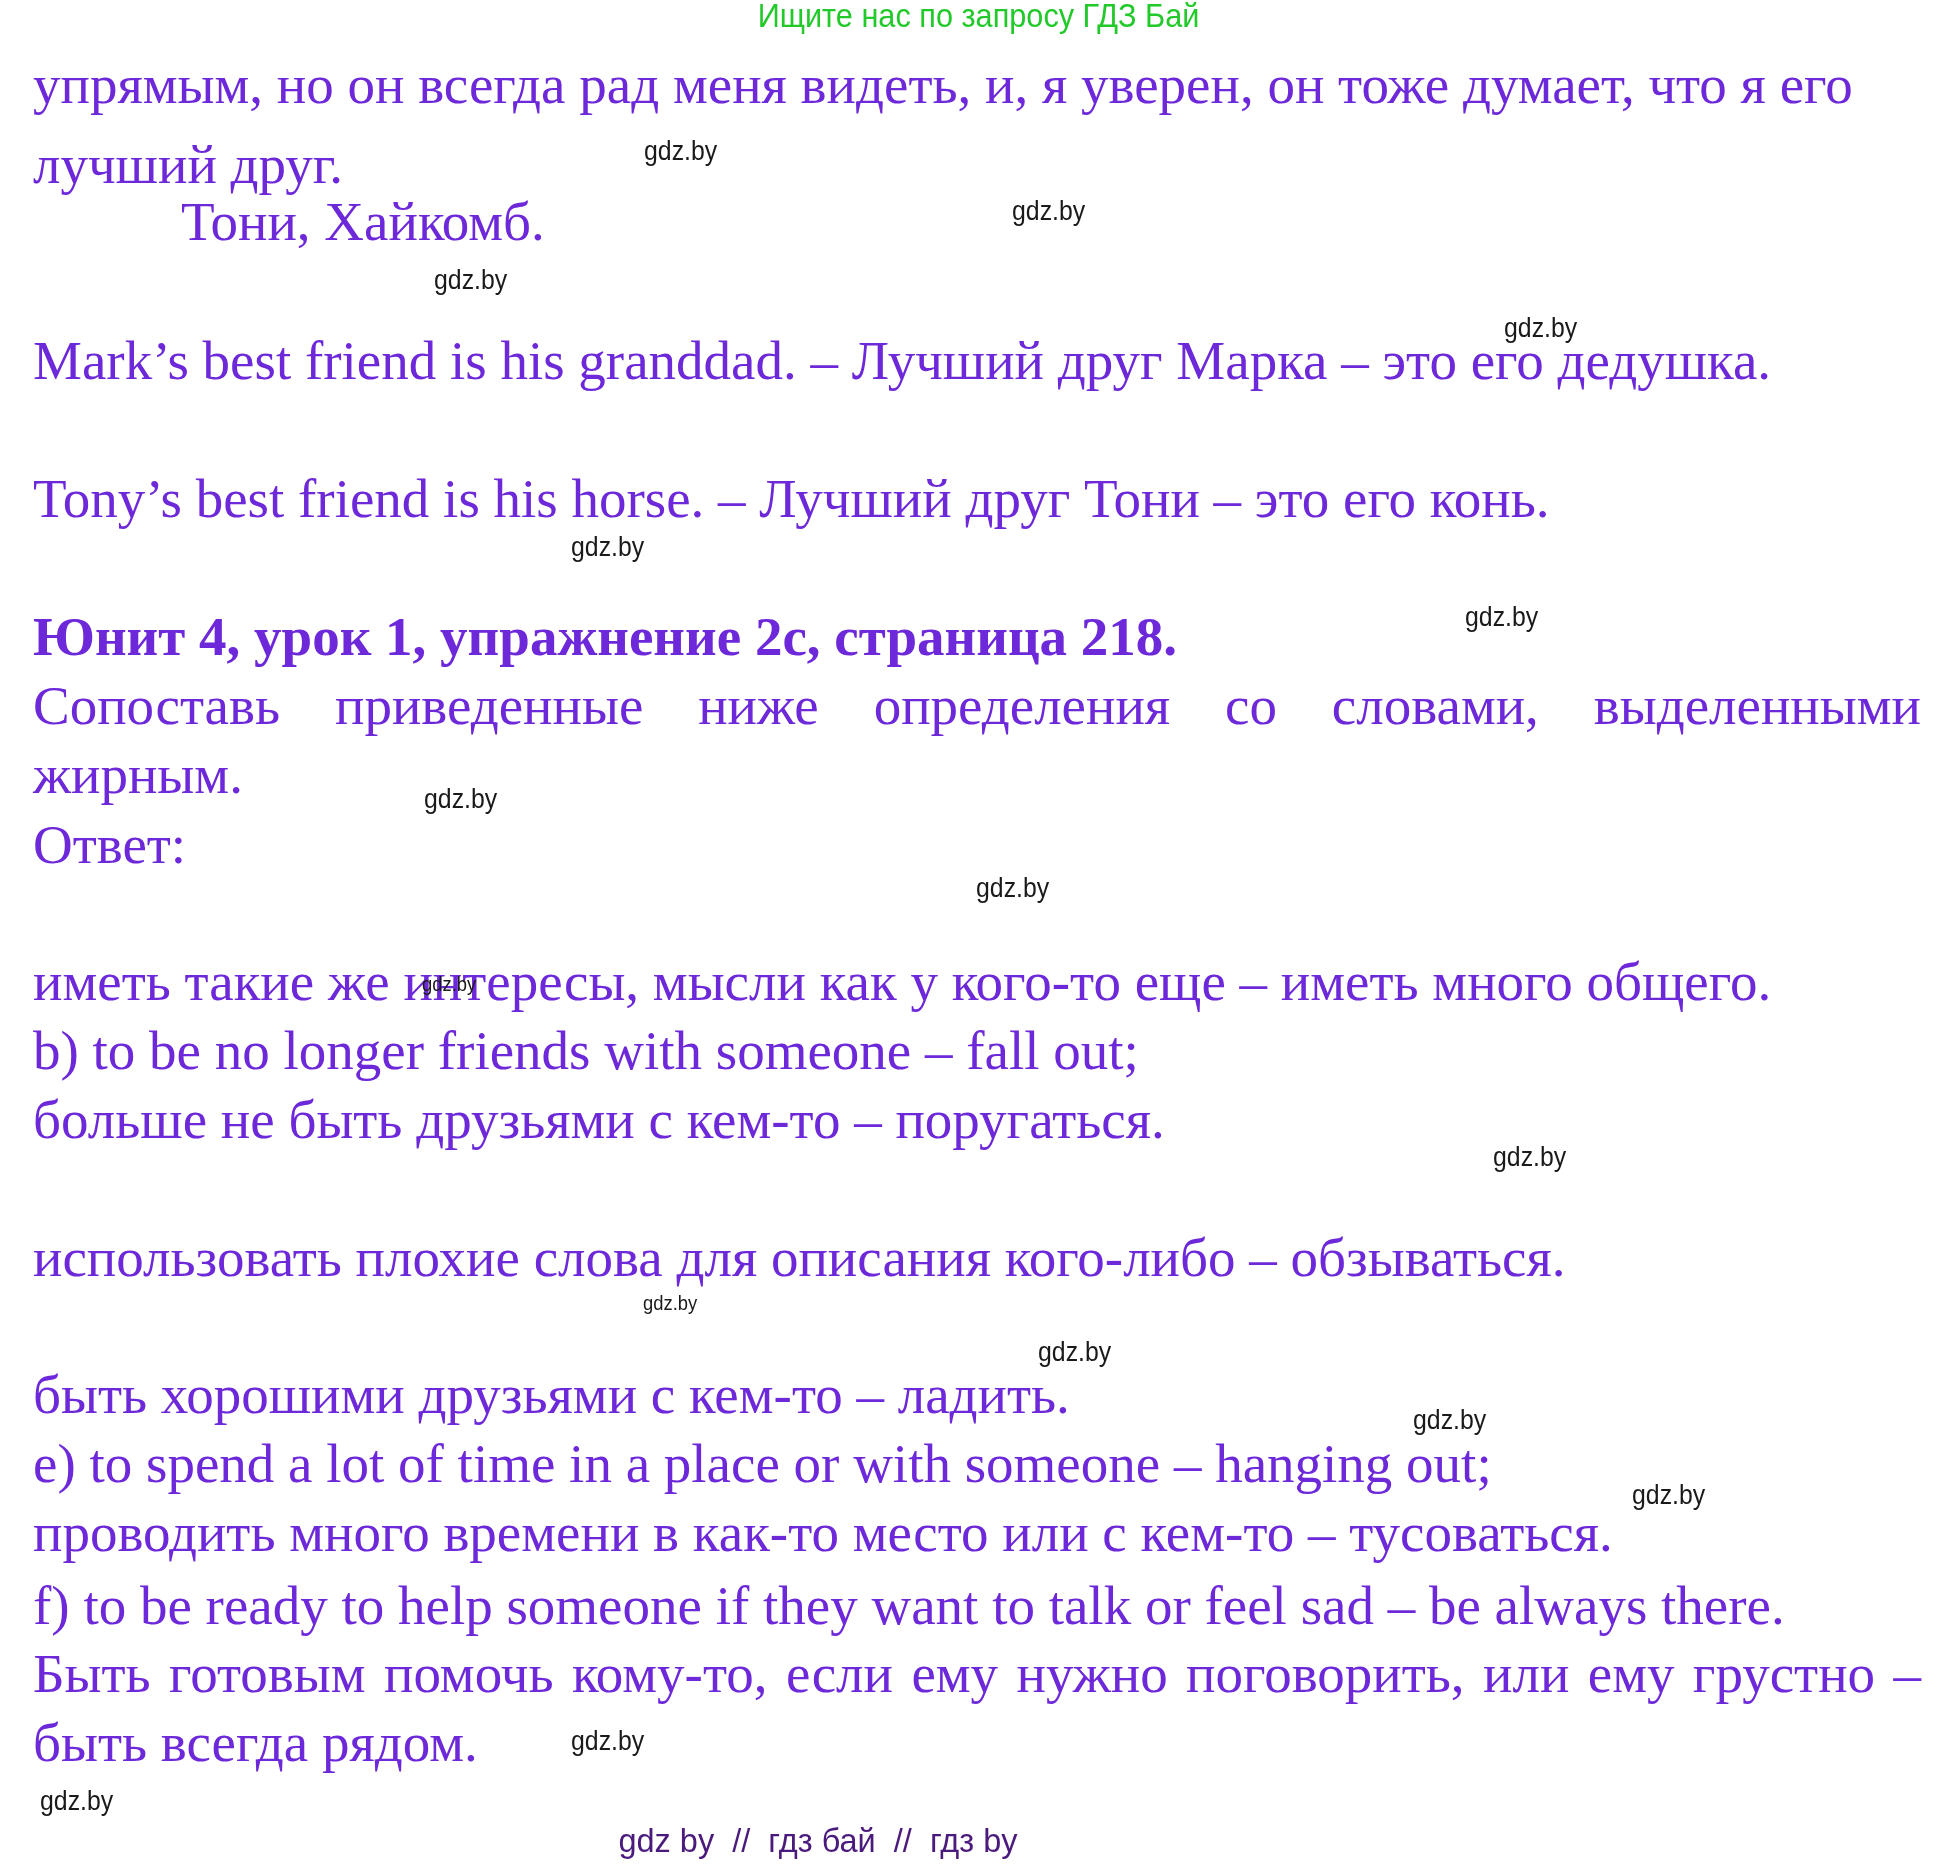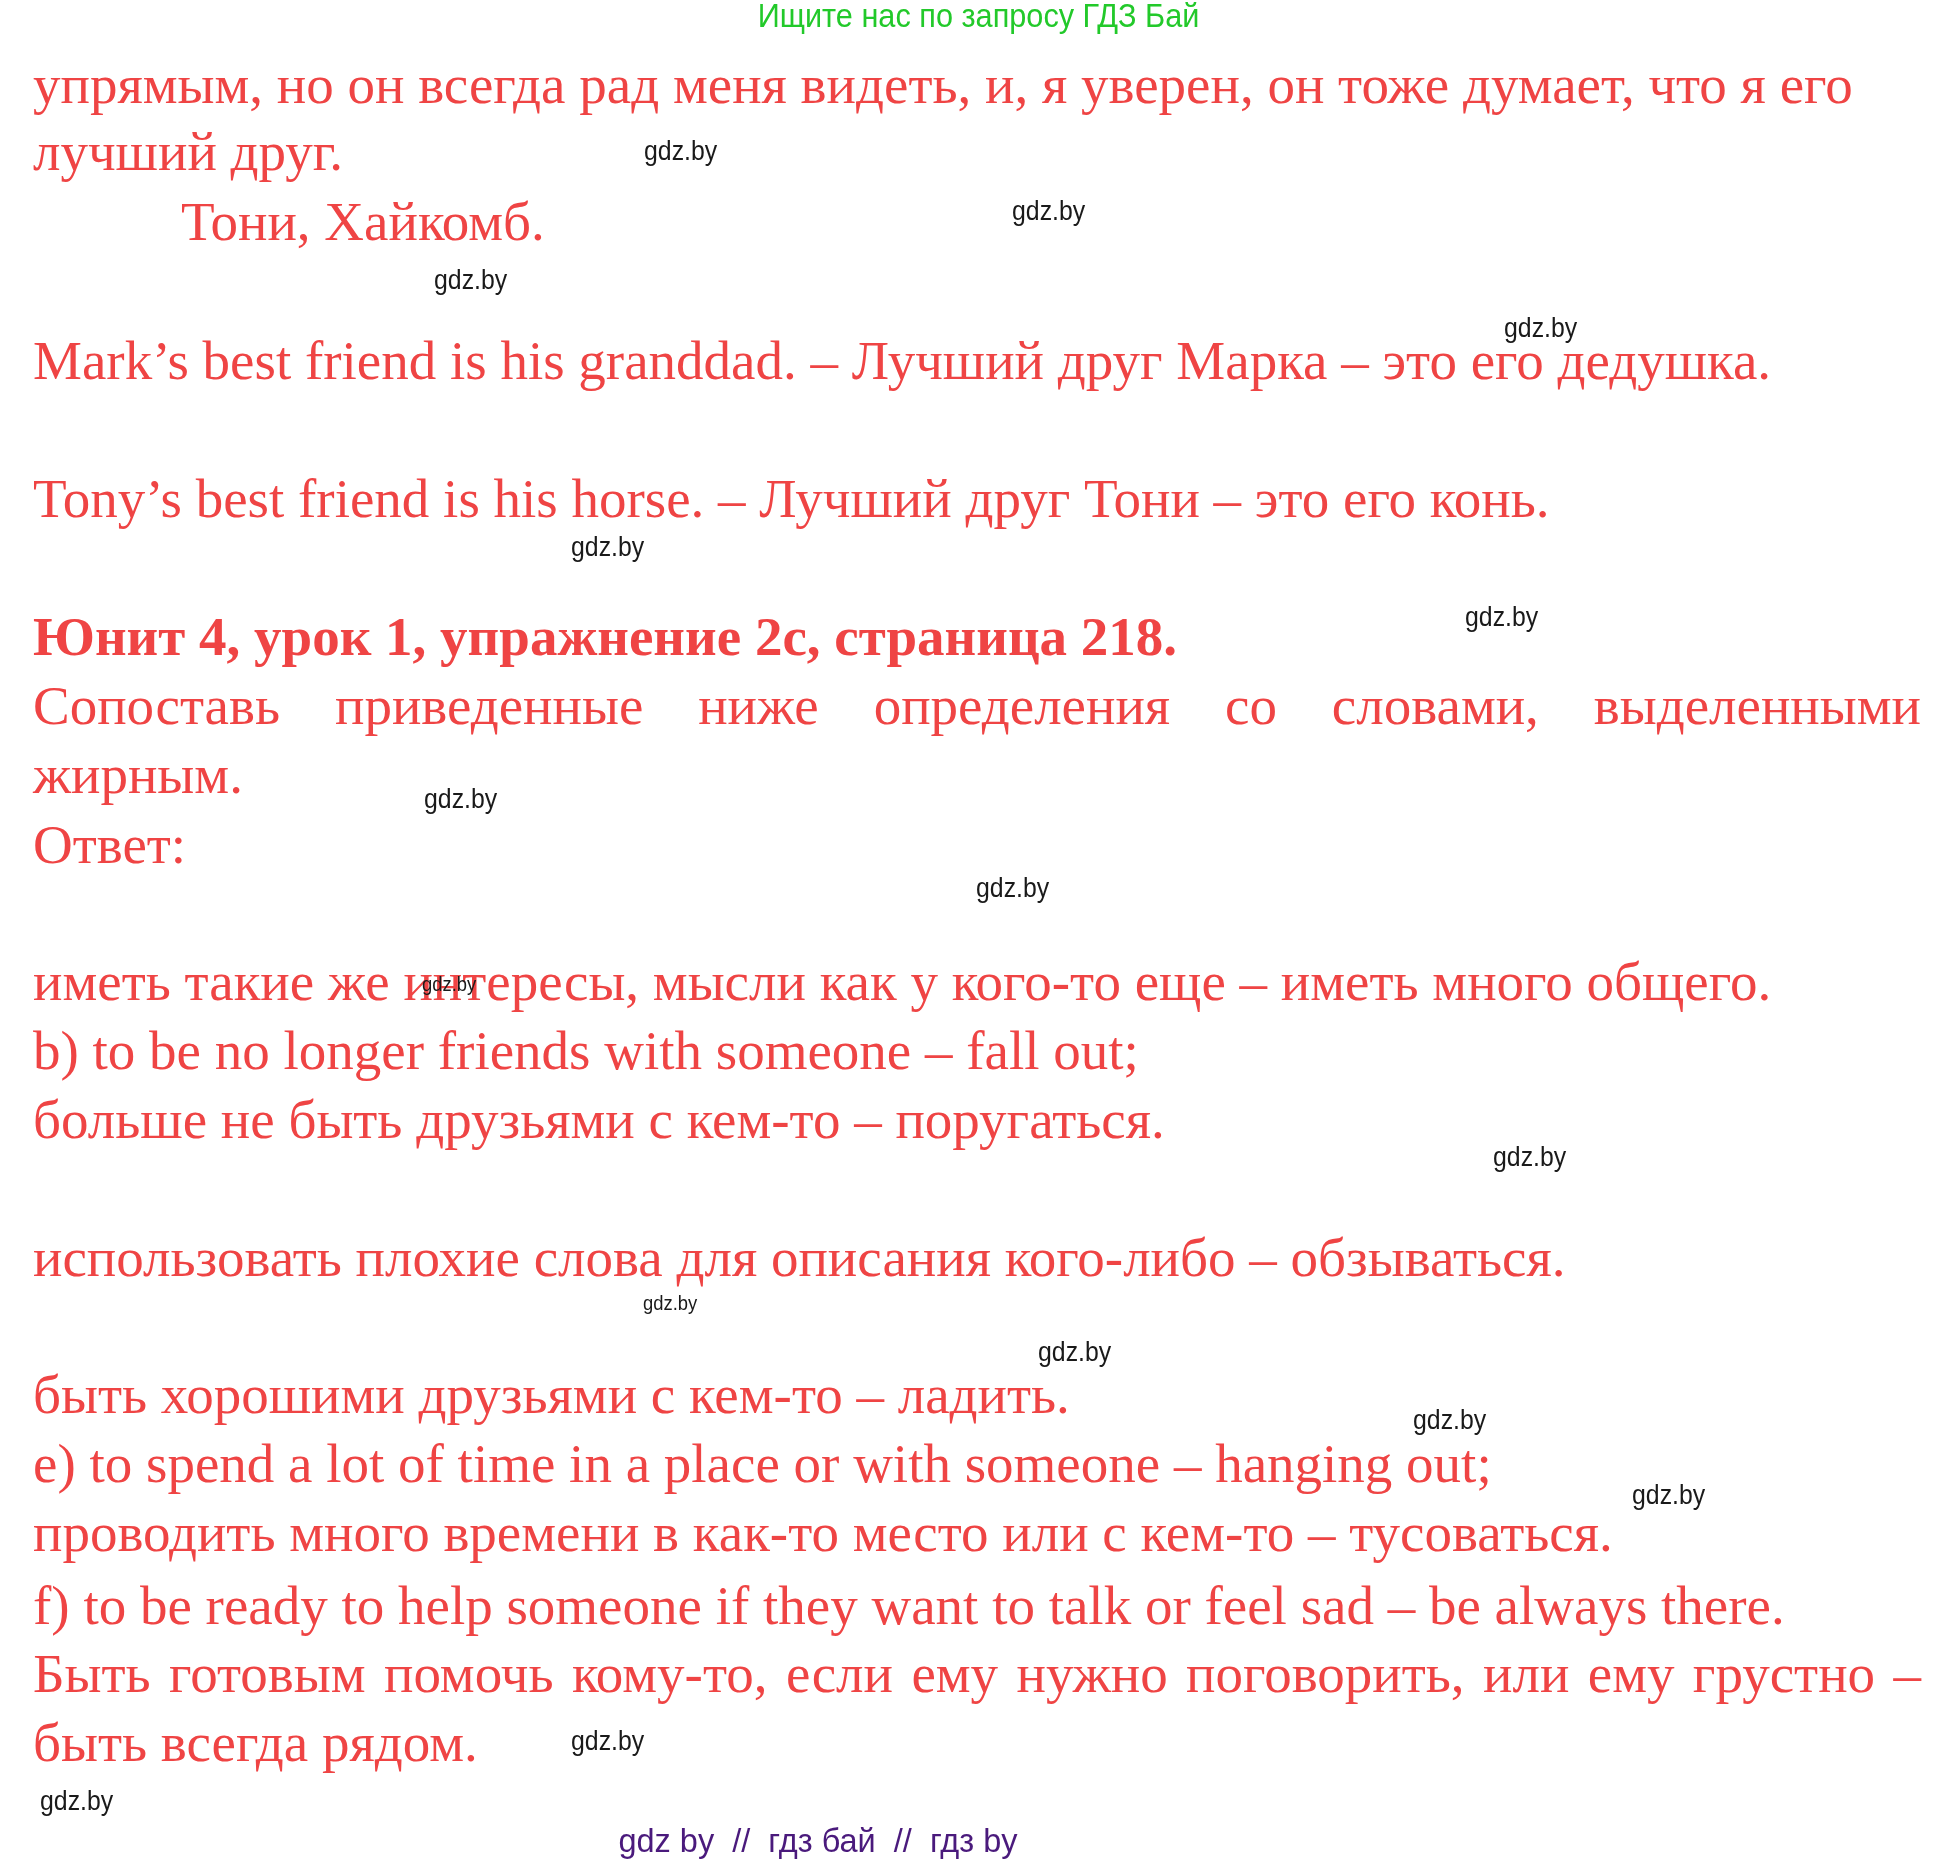--- a/index.html
+++ b/index.html
@@ -7,21 +7,21 @@
   .page { position: absolute; left: 0; top: 0; width: 1956px; height: 1868px; background: #fff; text-decoration: underline; }
   .banner {
     position: absolute; left: 0; top: -2.9px; width: 1956px; text-align: center;
     font-family: "Liberation Sans", sans-serif; font-size: 33px; line-height: 38px;
     color: #22c92a; padding-left: 0;
   }
   .banner span { display: inline-block; transform: translateX(0px) scaleX(0.93); transform-origin: center; }
   .line {
     position: absolute; left: 33px; width: 1888px;
     font-family: "Liberation Serif", serif; font-size: 55px; line-height: 69px;
-    color: #ef4444; white-space: nowrap;
+    color: #6d28d9; white-space: nowrap;
   }
   .line.bold { font-weight: bold; }
   .line.indent { left: 181px; }
   .line.justify { white-space: normal; text-align: justify; text-align-last: justify; }
   .wm {
     position: absolute; font-family: "Liberation Sans", sans-serif; font-size: 27px; line-height: 29px;
     color: #1a1a1a; white-space: nowrap; transform: scaleX(0.92); transform-origin: left top;
   }
   .wm.small { font-size: 20px; line-height: 21px; }
   .footer {
@@ -33,21 +33,21 @@
 </head>
 <body>
 
 <div class="page">
 
   <div class="banner">
     <span>Ищите нас по запросу ГДЗ Бай</span>
   </div>
 
   <div class="line" style="top:50px">упрямым, но он всегда рад меня видеть, и, я уверен, он тоже думает, что я его</div>
-  <div class="line" style="top:117px">лучший друг.</div>
+  <div class="line" style="top:130px">лучший друг.</div>
   <div class="line indent" style="top:187px">Тони, Хайкомб.</div>
 
   <div class="line" style="top:326px">Mark’s best friend is his granddad. – Лучший друг Марка – это его дедушка.</div>
   <div class="line" style="top:464px">Tony’s best friend is his horse. – Лучший друг Тони – это его конь.</div>
 
   <div class="line bold" style="top:602px">Юнит 4, урок 1, упражнение 2c, страница 218.</div>
   <div class="line justify" style="top:671px">Сопоставь приведенные ниже определения со словами, выделенными</div>
   <div class="line" style="top:740px">жирным.</div>
   <div class="line" style="top:810px">Ответ:</div>
 

